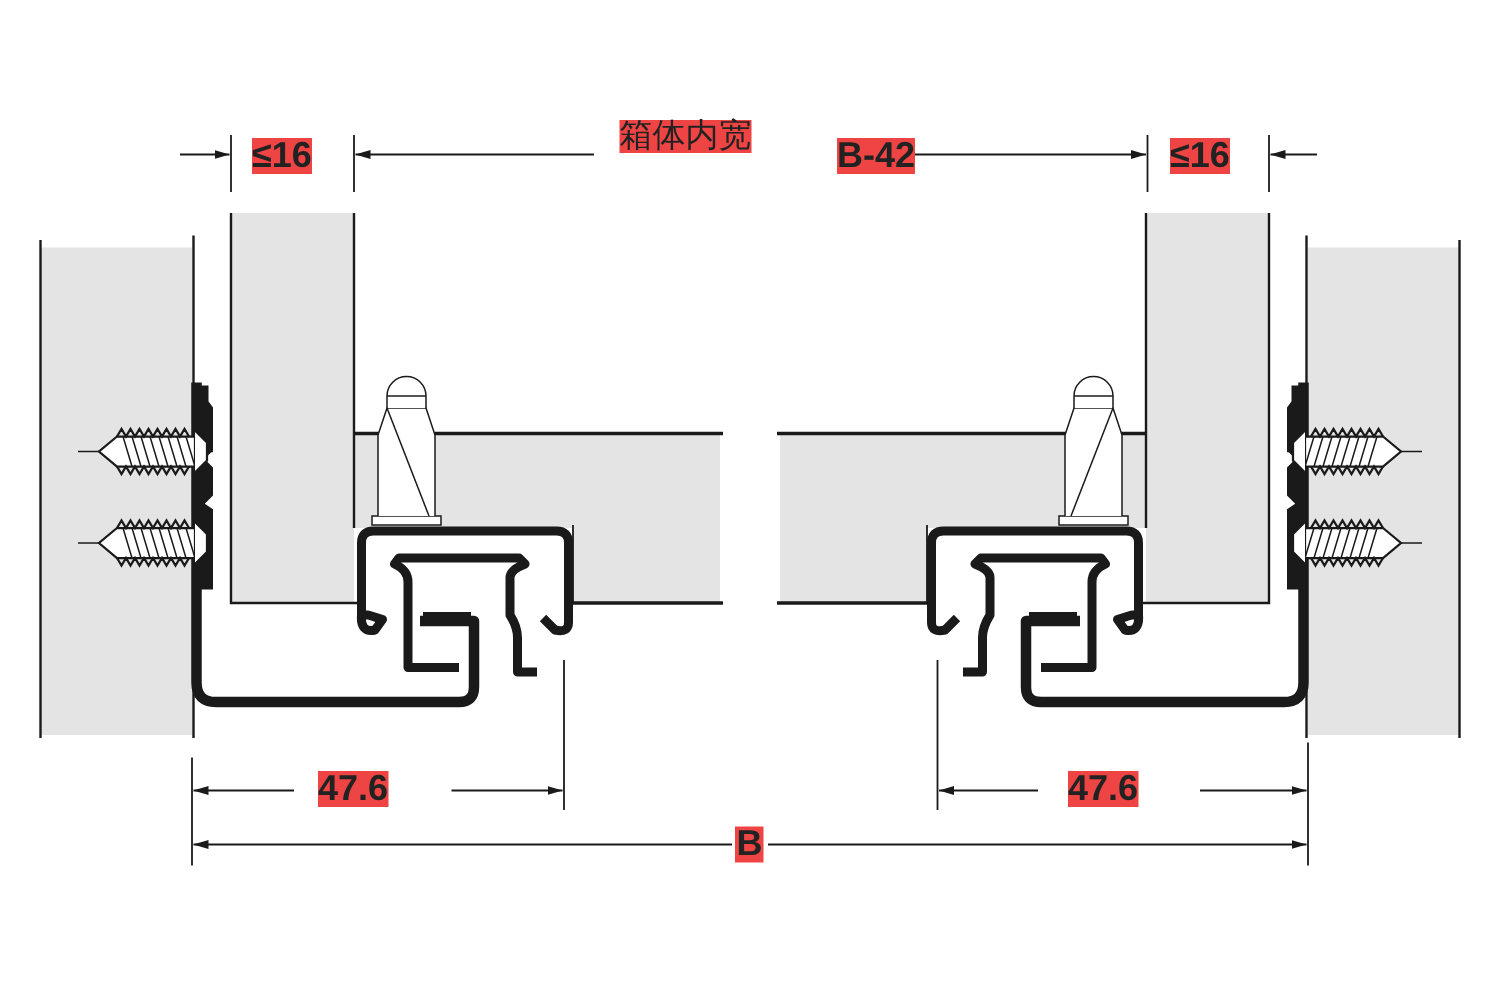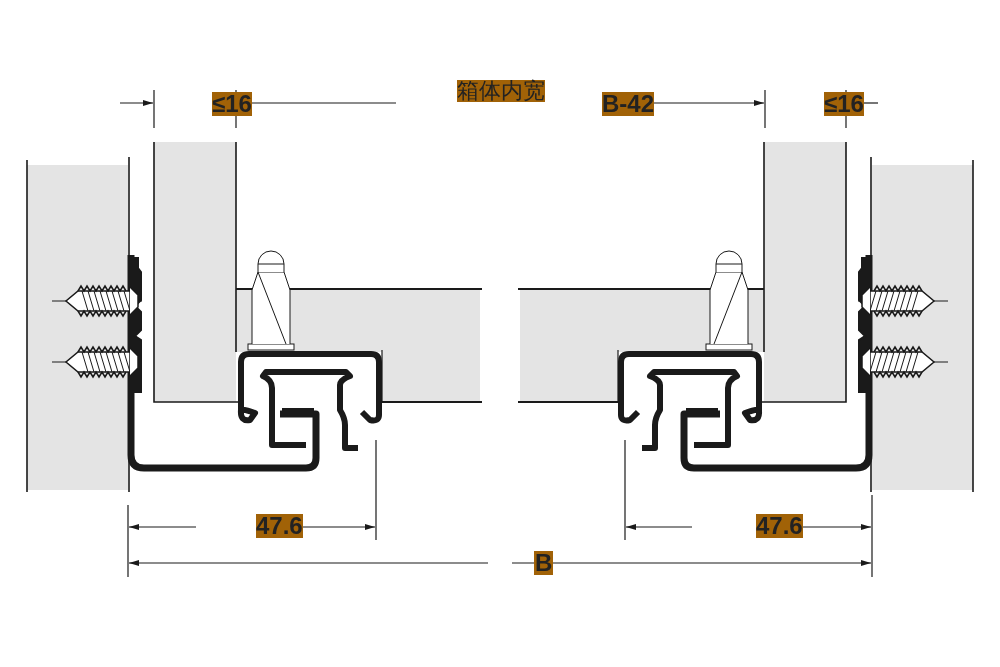--- a/index.html
+++ b/index.html
@@ -1,19 +1,19 @@
 <!DOCTYPE html>
 <html><head>
 <meta charset="utf-8">
 <style>
   html, body { margin:0; padding:0; background:#ffffff; }
   body { width:1000px; height:667px; overflow:hidden; font-family:"Liberation Sans", sans-serif; }
   #stage { position:relative; width:1000px; height:667px; }
   svg { position:absolute; left:0; top:0; }
-  .lbl { position:absolute; font-family:"Liberation Sans", sans-serif; font-weight:bold; color:#222; white-space:nowrap; line-height:1; background:#a16207;margin-left:44px; }
+  .lbl { position:absolute; font-family:"Liberation Sans", sans-serif; font-weight:bold; color:#222; white-space:nowrap; line-height:1; background:#ef4444; }
   .lbl-cn { font-family:"DejaVu Sans", sans-serif; font-weight:normal; }
 </style>
 </head>
 <body>
 
 <div id="stage">
 <svg width="1000" height="667" viewBox="0 0 1000 667">
   <defs>
     <marker id="arr" viewBox="0 0 10 6" refX="10" refY="3" markerWidth="10" markerHeight="6" orient="auto-start-reverse" markerUnits="userSpaceOnUse">
       <path d="M0,0 L10,3 L0,6 Z" fill="#1a1a1a"></path>

